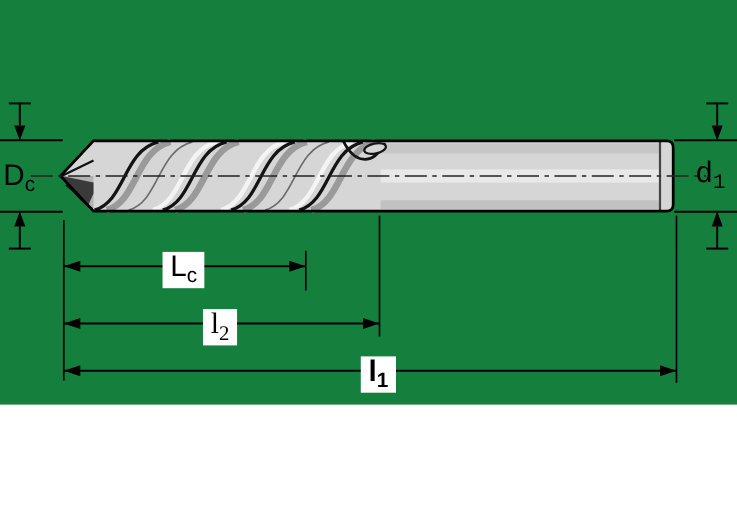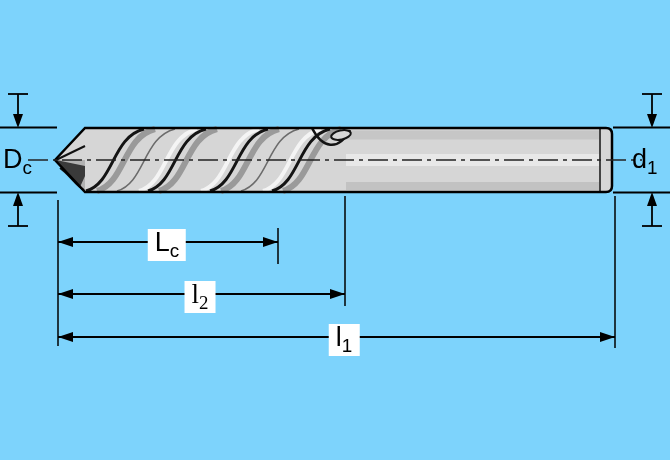--- a/index.html
+++ b/index.html
@@ -1,18 +1,18 @@
 <!DOCTYPE html>
 <html><head>
 <meta charset="utf-8">
 <style>
   * { margin:0; padding:0; box-sizing:border-box; }
   html,body { background:#ffffff; }
   body { font-family:"Liberation Sans", sans-serif; }
-  .stage { position:relative; width:670px; height:460px; background:#7dd3fc; overflow:hidden; }
+  .stage { position:relative; width:670px; height:368px; background:#15803d; overflow:hidden; }
   .stage svg { position:absolute; left:0; top:0; }
   .dim-label { position:absolute; font-size:27px; color:#000; line-height:1; white-space:nowrap; }
   .dim-label .sub { font-size:0.7em; vertical-align:-0.3em; }
   .on-line { background:#ffffff; padding:0 7px; transform:translateX(-50%);text-align:right; }
 </style>
 </head>
 <body>
 
 <div class="stage">
 
@@ -103,29 +103,29 @@
       <line x1="58" y1="337" x2="615" y2="337"></line>
       <polygon points="58,337 73,332 73,342" fill="#000" stroke="none"></polygon>
       <polygon points="615,337 600,332 600,342" fill="#000" stroke="none"></polygon>
     </g>
   </svg>
 
   <div class="dim-label" style="left:3px; top:146px;">
     <span>D</span><span class="sub">c</span>
   </div>
 
-  <div class="dim-label" style="left:632px; top:146px;">
+  <div class="dim-label" style="left:632px; top:146px;font-family:Liberation Mono, monospace;">
     <span>d</span><span class="sub">1</span>
   </div>
 
   <div class="dim-label on-line" style="left:167px; top:229px;">
     <span>L</span><span class="sub">c</span>
   </div>
 
   <div class="dim-label on-line" style="left:200px; top:281px;font-family:Liberation Serif, serif;">
     <span>l</span><span class="sub">2</span>
   </div>
 
-  <div class="dim-label on-line" style="left:344px; top:324px;">
+  <div class="dim-label on-line" style="left:344px; top:324px;font-weight:bold;">
     <span>l</span><span class="sub">1</span>
   </div>
 
 </div>
 
 </body></html>

